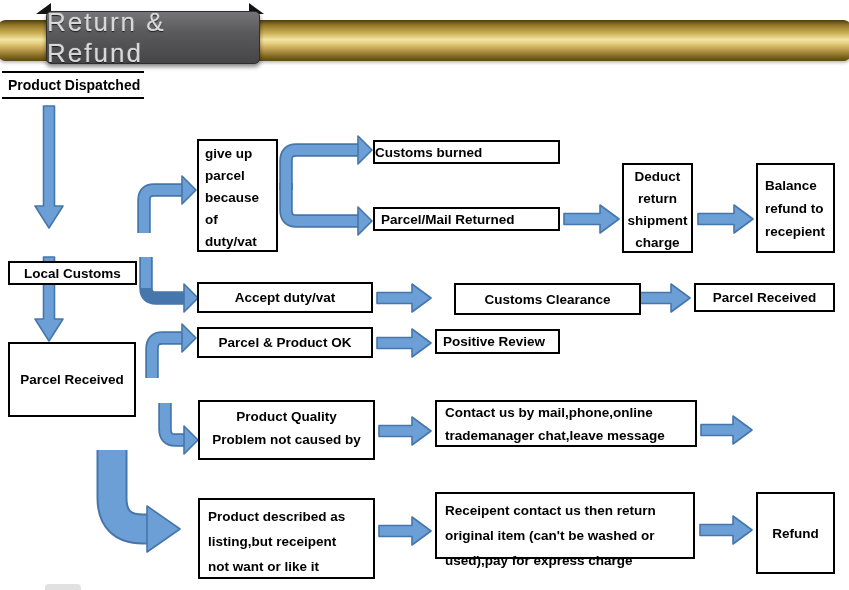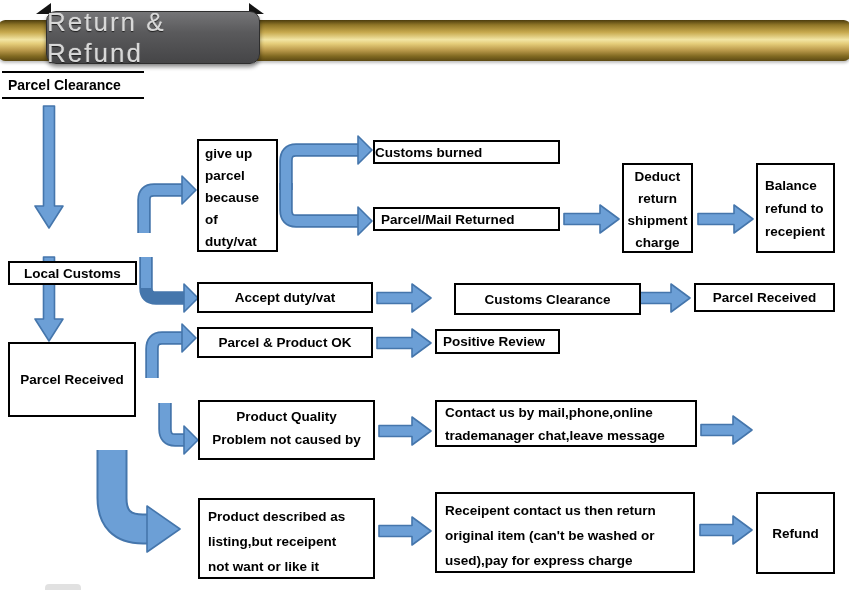--- a/index.html
+++ b/index.html
@@ -5,21 +5,21 @@
   html,body{margin:0;padding:0;background:#fff;}
   #page{position:relative;width:849px;height:590px;background:#fff;overflow:hidden;
         font-family:"Liberation Sans",sans-serif;}
 
   
   .gold-bar{position:absolute;left:-6px;top:20px;width:861px;height:41px;
     border-radius:12px/22px;
     background:linear-gradient(180deg,#4d3d0e 0%,#8f7527 12%,#c7a94e 30%,
       var(--gold-light) 48%,#e4cc79 58%,#b9984a 74%,#826a22 88%,var(--gold-dark) 100%);
     box-shadow:0 2px 3px rgba(0,0,0,.25);}
-  .tab{position:absolute;left:46px;top:11px;width:212px;height:51px;border-radius:10px;
+  .tab{position:absolute;left:46px;top:11px;width:212px;height:51px;border-radius:5px;
     background:linear-gradient(180deg,#757577 0%,var(--tab-bg) 40%,#454547 100%);
     border:1px solid #2e2e2e;box-shadow:0 3px 4px rgba(0,0,0,.45);
     display:flex;align-items:center;justify-content:center;}
   .tab-title{color:var(--title-text);font-size:26px;font-weight:400;letter-spacing:2px;
     text-shadow:0 1px 1px #1c1c1c,0 0 1px #f5f5f5;}
   .notch{position:absolute;width:0;height:0;top:3px;}
   .notch-l{left:36px;border-left:15px solid transparent;border-bottom:11px solid #141414;}
   .notch-r{left:249px;border-right:15px solid transparent;border-bottom:11px solid #141414;}
 
   
@@ -45,21 +45,21 @@
   .b-accept             {left:197px;top:282px;width:176px;height:31px;}
   .b-clearance          {left:454px;top:283px;width:187px;height:32px;}
   .b-parcel-recv-right  {left:694px;top:283px;width:141px;height:29px;}
   .b-parcel-ok          {left:197px;top:327px;width:176px;height:31px;}
   .b-positive           {left:435px;top:329px;width:125px;height:25px;padding-left:6px;}
   .b-quality            {left:198px;top:400px;width:177px;height:60px;padding:3px 8px 0 8px;}
   .b-contact            {left:435px;top:400px;width:262px;height:47px;padding-left:8px;}
   .b-resend             {left:756px;top:387px;width:78px; height:76px;padding:4px 0 0 8px;}
   .b-parcel-recv-left   {left:8px;  top:342px;width:128px;height:75px;}
   .b-described          {left:198px;top:492px;width:177px;height:81px;padding:4px 13px 0 8px;line-height:25px;margin-top:6px;}
-  .b-receipent          {left:435px;top:492px;width:260px;height:81px;padding:4px 6px 0 8px;line-height:25px;}
+  .b-receipent          {left:435px;top:492px;width:260px;height:67px;padding:4px 6px 0 8px;line-height:25px;}
   .b-refund             {left:756px;top:492px;width:79px; height:82px;}
 
   
   #arrows{position:absolute;left:0;top:0;z-index:1;}
   .blk{fill:var(--arrow-fill);stroke:var(--arrow-stroke);stroke-width:1.6;stroke-linejoin:round;}
   .eo{fill:none;stroke:var(--arrow-stroke);stroke-width:13.5;}
   .ei{fill:none;stroke:var(--arrow-fill);stroke-width:10;}
   .eto{fill:none;stroke:var(--arrow-stroke);stroke-width:31;}
   .eti{fill:none;stroke:var(--arrow-fill);stroke-width:27;}
 
@@ -71,21 +71,21 @@
 
 <div id="page">
 
   <div class="gold-bar"></div>
   <div class="notch notch-l"></div>
   <div class="notch notch-r"></div>
   <div class="tab">
     <span class="tab-title">Return &amp; Refund</span>
   </div>
 
-  <div class="heading">Parcel Clearance</div>
+  <div class="heading">Product Dispatched</div>
 
   <svg id="arrows" width="849" height="590" viewBox="0 0 849 590">
 
     <path class="blk" d="M43.5,106 L54.5,106 L54.5,206 L63,206 L49,228 L35,206 L43.5,206 Z"></path>
     <path class="blk" d="M43.5,257 L54.5,257 L54.5,319 L63,319 L49,341 L35,319 L43.5,319 Z"></path>
 
     <g>
       <path class="eo" d="M144,233 L144,200 Q144,190 154,190 L182,190"></path>
       <path class="ei" d="M144,233 L144,200 Q144,190 154,190 L182,190"></path>
       <path class="blk" d="M182,176 L196,190 L182,204 Z"></path>

